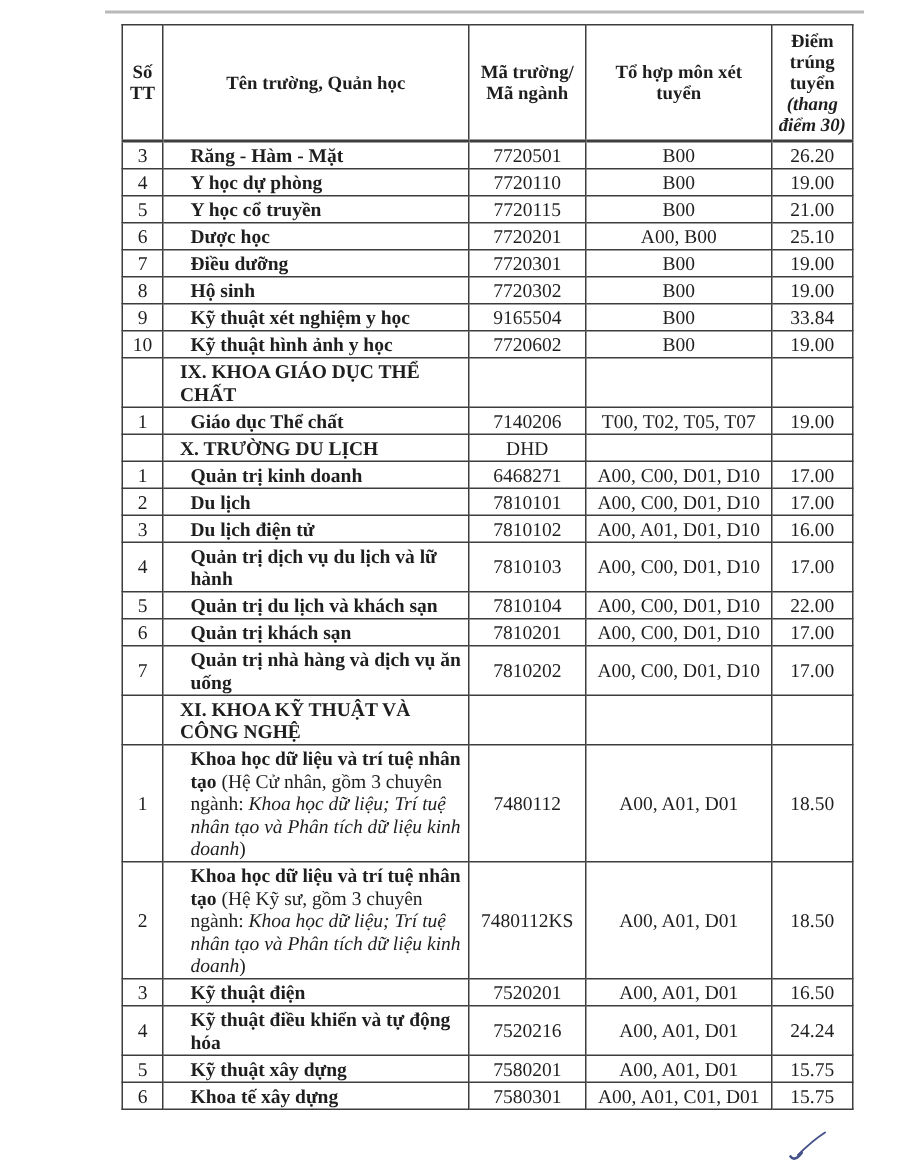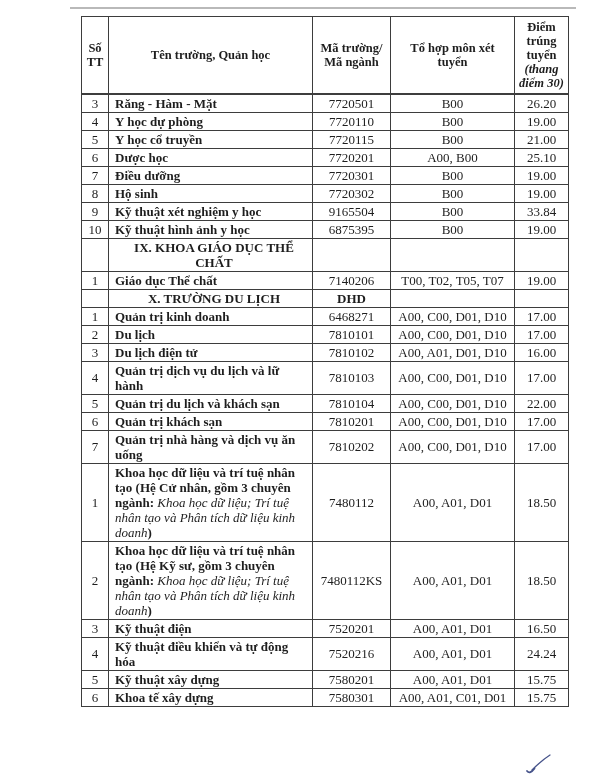--- a/index.html
+++ b/index.html
@@ -22,26 +22,26 @@
   .adm th,.adm td{
     border:1px solid #3d3d3d;
     font-size:13px;line-height:15px;
     padding:1px 3px;
     vertical-align:middle;text-align:center;
     overflow:hidden;
   }
   .adm thead tr{height:77px;}
   .adm th{font-weight:bold;font-size:12.5px;line-height:14px;border-bottom-width:2px;}
   .adm th .it{font-style:italic;}
-  td.c-name{text-align:left;padding-left:6px;padding-right:4px;}
+  td.c-name{text-align:left;padding-left:18px;padding-right:4px;}
   td.c-name .b{font-weight:bold;}
   td.c-name .i{font-style:italic;}
-  td.c-name .r{font-weight:bold;font-style:normal;}
-  tr.section td.c-name{text-align:center;font-weight:bold;padding-left:11px;}
-  tr.section td.c-code{font-weight:bold;}
+  td.c-name .r{font-weight:normal;font-style:normal;}
+  tr.section td.c-name{text-align:left;font-weight:bold;padding-left:11px;}
+  tr.section td.c-code{font-weight:normal;}
   .pen-mark{position:absolute;left:524px;top:752px;}
 </style>
 </head>
 <body>
 
 <div class="page">
   <div class="scan-line"></div>
 
   <table class="adm">
     <colgroup>
@@ -109,21 +109,21 @@
         <tr>
           <td class="c-stt">9</td>
           <td class="c-name"><span class="b">Kỹ thuật xét nghiệm y học</span></td>
           <td class="c-code">9165504</td>
           <td class="c-combo">B00</td>
           <td class="c-score">33.84</td>
         </tr>
         <tr>
           <td class="c-stt">10</td>
           <td class="c-name"><span class="b">Kỹ thuật hình ảnh y học</span></td>
-          <td class="c-code">6875395</td>
+          <td class="c-code">7720602</td>
           <td class="c-combo">B00</td>
           <td class="c-score">19.00</td>
         </tr>
         <tr class="section">
           <td class="c-stt"></td>
           <td class="c-name">IX. KHOA GIÁO DỤC THỂ CHẤT</td>
           <td class="c-code"></td>
           <td class="c-combo"></td>
           <td class="c-score"></td>
         </tr>
@@ -183,20 +183,27 @@
           <td class="c-combo">A00, C00, D01, D10</td>
           <td class="c-score">17.00</td>
         </tr>
         <tr>
           <td class="c-stt">7</td>
           <td class="c-name"><span class="b">Quản trị nhà hàng và dịch vụ ăn uống</span></td>
           <td class="c-code">7810202</td>
           <td class="c-combo">A00, C00, D01, D10</td>
           <td class="c-score">17.00</td>
         </tr>
+        <tr class="section">
+          <td class="c-stt"></td>
+          <td class="c-name">XI. KHOA KỸ THUẬT VÀ CÔNG NGHỆ</td>
+          <td class="c-code"></td>
+          <td class="c-combo"></td>
+          <td class="c-score"></td>
+        </tr>
         <tr>
           <td class="c-stt">1</td>
           <td class="c-name"><span class="b">Khoa học dữ liệu và trí tuệ nhân tạo</span><span class="r"> (Hệ Cử nhân, gồm 3 chuyên ngành: </span><span class="i">Khoa học dữ liệu; Trí tuệ nhân tạo và Phân tích dữ liệu kinh doanh</span><span class="r">)</span></td>
           <td class="c-code">7480112</td>
           <td class="c-combo">A00, A01, D01</td>
           <td class="c-score">18.50</td>
         </tr>
         <tr>
           <td class="c-stt">2</td>
           <td class="c-name"><span class="b">Khoa học dữ liệu và trí tuệ nhân tạo</span><span class="r"> (Hệ Kỹ sư, gồm 3 chuyên ngành: </span><span class="i">Khoa học dữ liệu; Trí tuệ nhân tạo và Phân tích dữ liệu kinh doanh</span><span class="r">)</span></td>

